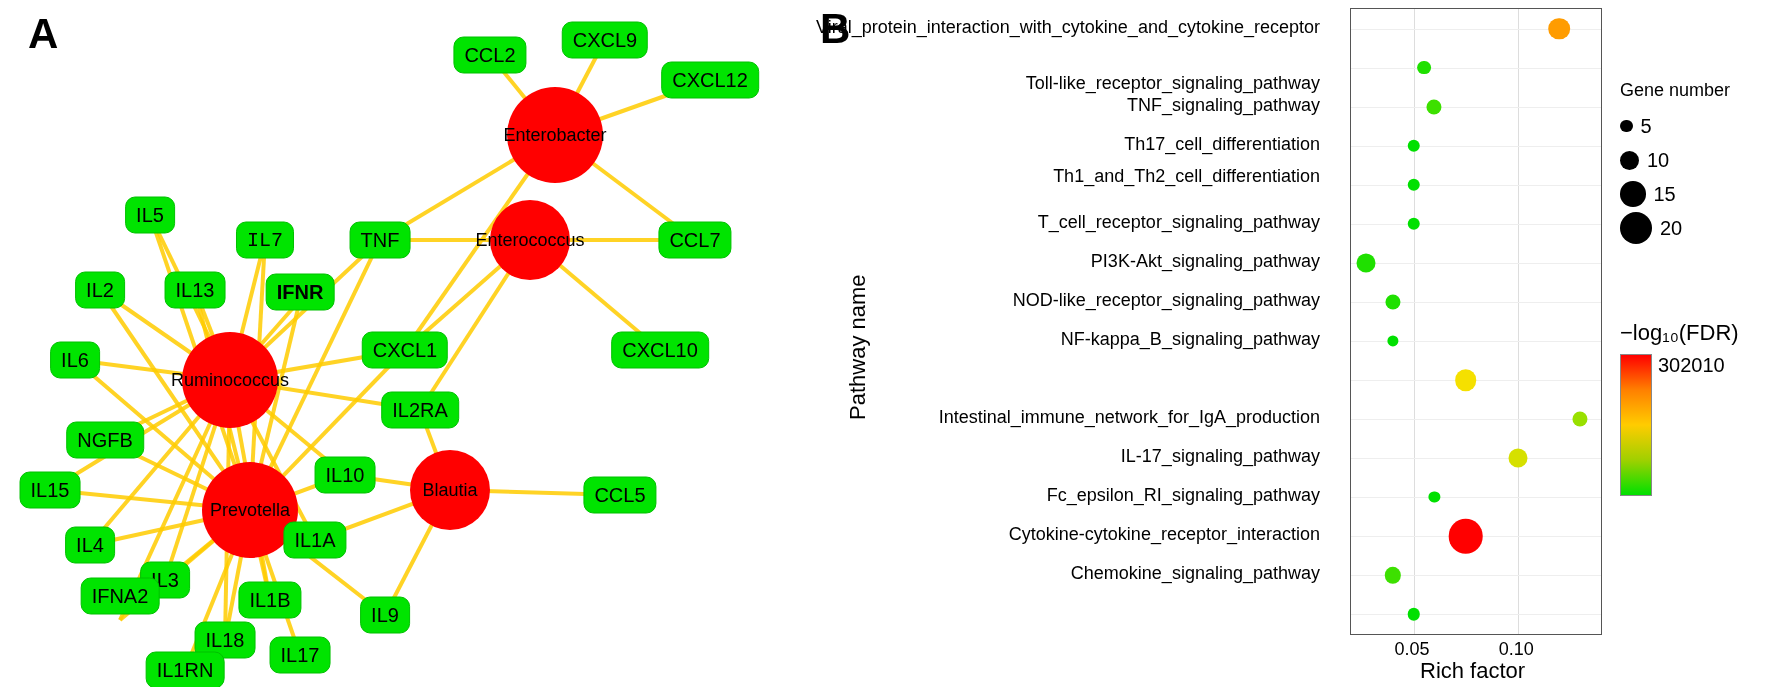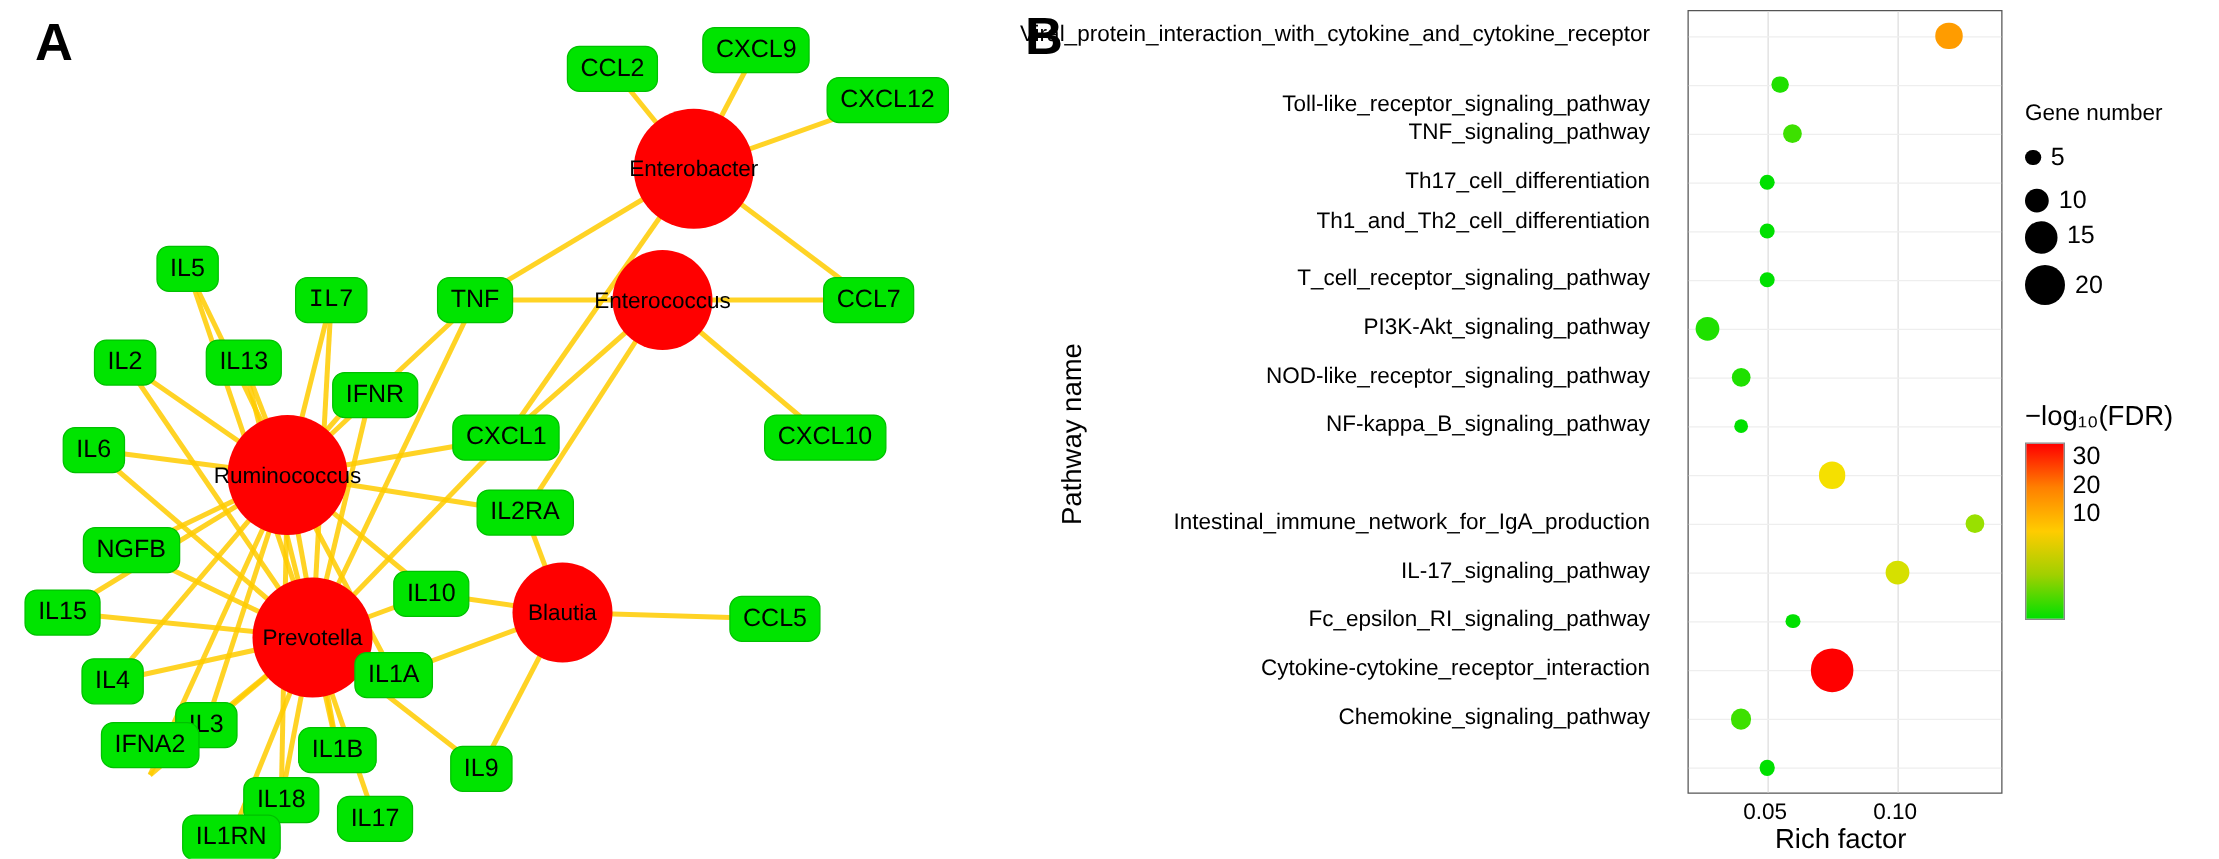--- a/index.html
+++ b/index.html
@@ -91,21 +91,21 @@
 <div class="bact" style="left: 230px; top: 380px; width: 96px; height: 96px;">Ruminococcus</div>
       <div class="bact" style="left: 250px; top: 510px; width: 96px; height: 96px;">Prevotella</div>
       <div class="bact" style="left: 450px; top: 490px; width: 80px; height: 80px;">Blautia</div>
       <div class="bact" style="left: 530px; top: 240px; width: 80px; height: 80px;">Enterococcus</div>
       <div class="bact" style="left: 555px; top: 135px; width: 96px; height: 96px;">Enterobacter</div>
       <div class="gene" style="left: 150px; top: 215px;">IL5</div>
       <div class="gene" style="left: 265px; top: 240px; font-family: Liberation Mono, monospace;">IL7</div>
       <div class="gene" style="left: 380px; top: 240px;">TNF</div>
       <div class="gene" style="left: 100px; top: 290px;">IL2</div>
       <div class="gene" style="left: 195px; top: 290px;">IL13</div>
-      <div class="gene" style="left: 300px; top: 316px;">IFNR</div>
+      <div class="gene" style="left: 300px; top: 292px; font-weight: bold;">IFNR</div>
       <div class="gene" style="left: 75px; top: 360px;">IL6</div>
       <div class="gene" style="left: 405px; top: 350px;">CXCL1</div>
       <div class="gene" style="left: 420px; top: 410px;">IL2RA</div>
       <div class="gene" style="left: 105px; top: 440px;">NGFB</div>
       <div class="gene" style="left: 50px; top: 490px;">IL15</div>
       <div class="gene" style="left: 345px; top: 475px;">IL10</div>
       <div class="gene" style="left: 90px; top: 545px;">IL4</div>
       <div class="gene" style="left: 165px; top: 580px;">IL3</div>
       <div class="gene" style="left: 315px; top: 540px;">IL1A</div>
       <div class="gene" style="left: 270px; top: 600px;">IL1B</div>
@@ -166,35 +166,35 @@
     <div style="font-size:18px;margin-bottom:8px">Gene number</div>
     <div id="size-legend-items">
           <div style="display: flex; align-items: center; height: 34px;">
             <span class="lg-circle" style="width: 12.5px; height: 12.5px;"></span>
             <span>5</span>
           </div>
           <div style="display: flex; align-items: center; height: 34px;">
             <span class="lg-circle" style="width: 19px; height: 19px;"></span>
             <span>10</span>
           </div>
-          <div style="display: flex; height: 34px;">
+          <div style="display: flex; align-items: center; height: 34px;">
             <span class="lg-circle" style="width: 25.5px; height: 25.5px;"></span>
             <span>15</span>
           </div>
           <div style="display: flex; align-items: center; height: 34px;">
             <span class="lg-circle" style="width: 32px; height: 32px;"></span>
             <span>20</span>
           </div>
         </div>
   </div>
   <div class="legend" style="left:800px;top:320px">
     <div style="font-size:22px;margin-bottom:8px">−log₁₀(FDR)</div>
     <div style="display:flex;align-items:flex-start">
       <div class="gradient"></div>
-      <div style="display:flex;flex-direction:column;justify-content:flex-start;height:140px;margin-left:6px" id="color-ticks">
+      <div style="display:flex;flex-direction:row;justify-content:center;height:140px;margin-left:6px" id="color-ticks">
             <div>30</div>
             <div>20</div>
             <div>10</div>
           </div>
     </div>
   </div>
 <div class="axis-t" style="left: 574.5px; top: 639px;">0.05</div>
       <div class="axis-t" style="left: 678.667px; top: 639px;">0.10</div>
       <div class="pathway-label" style="top: 16.5312px;">Viral_protein_interaction_with_cytokine_and_cytokine_receptor</div>
       <div class="pathway-label" style="top: 55.5938px; margin-top: 17px;">Toll-like_receptor_signaling_pathway</div>

